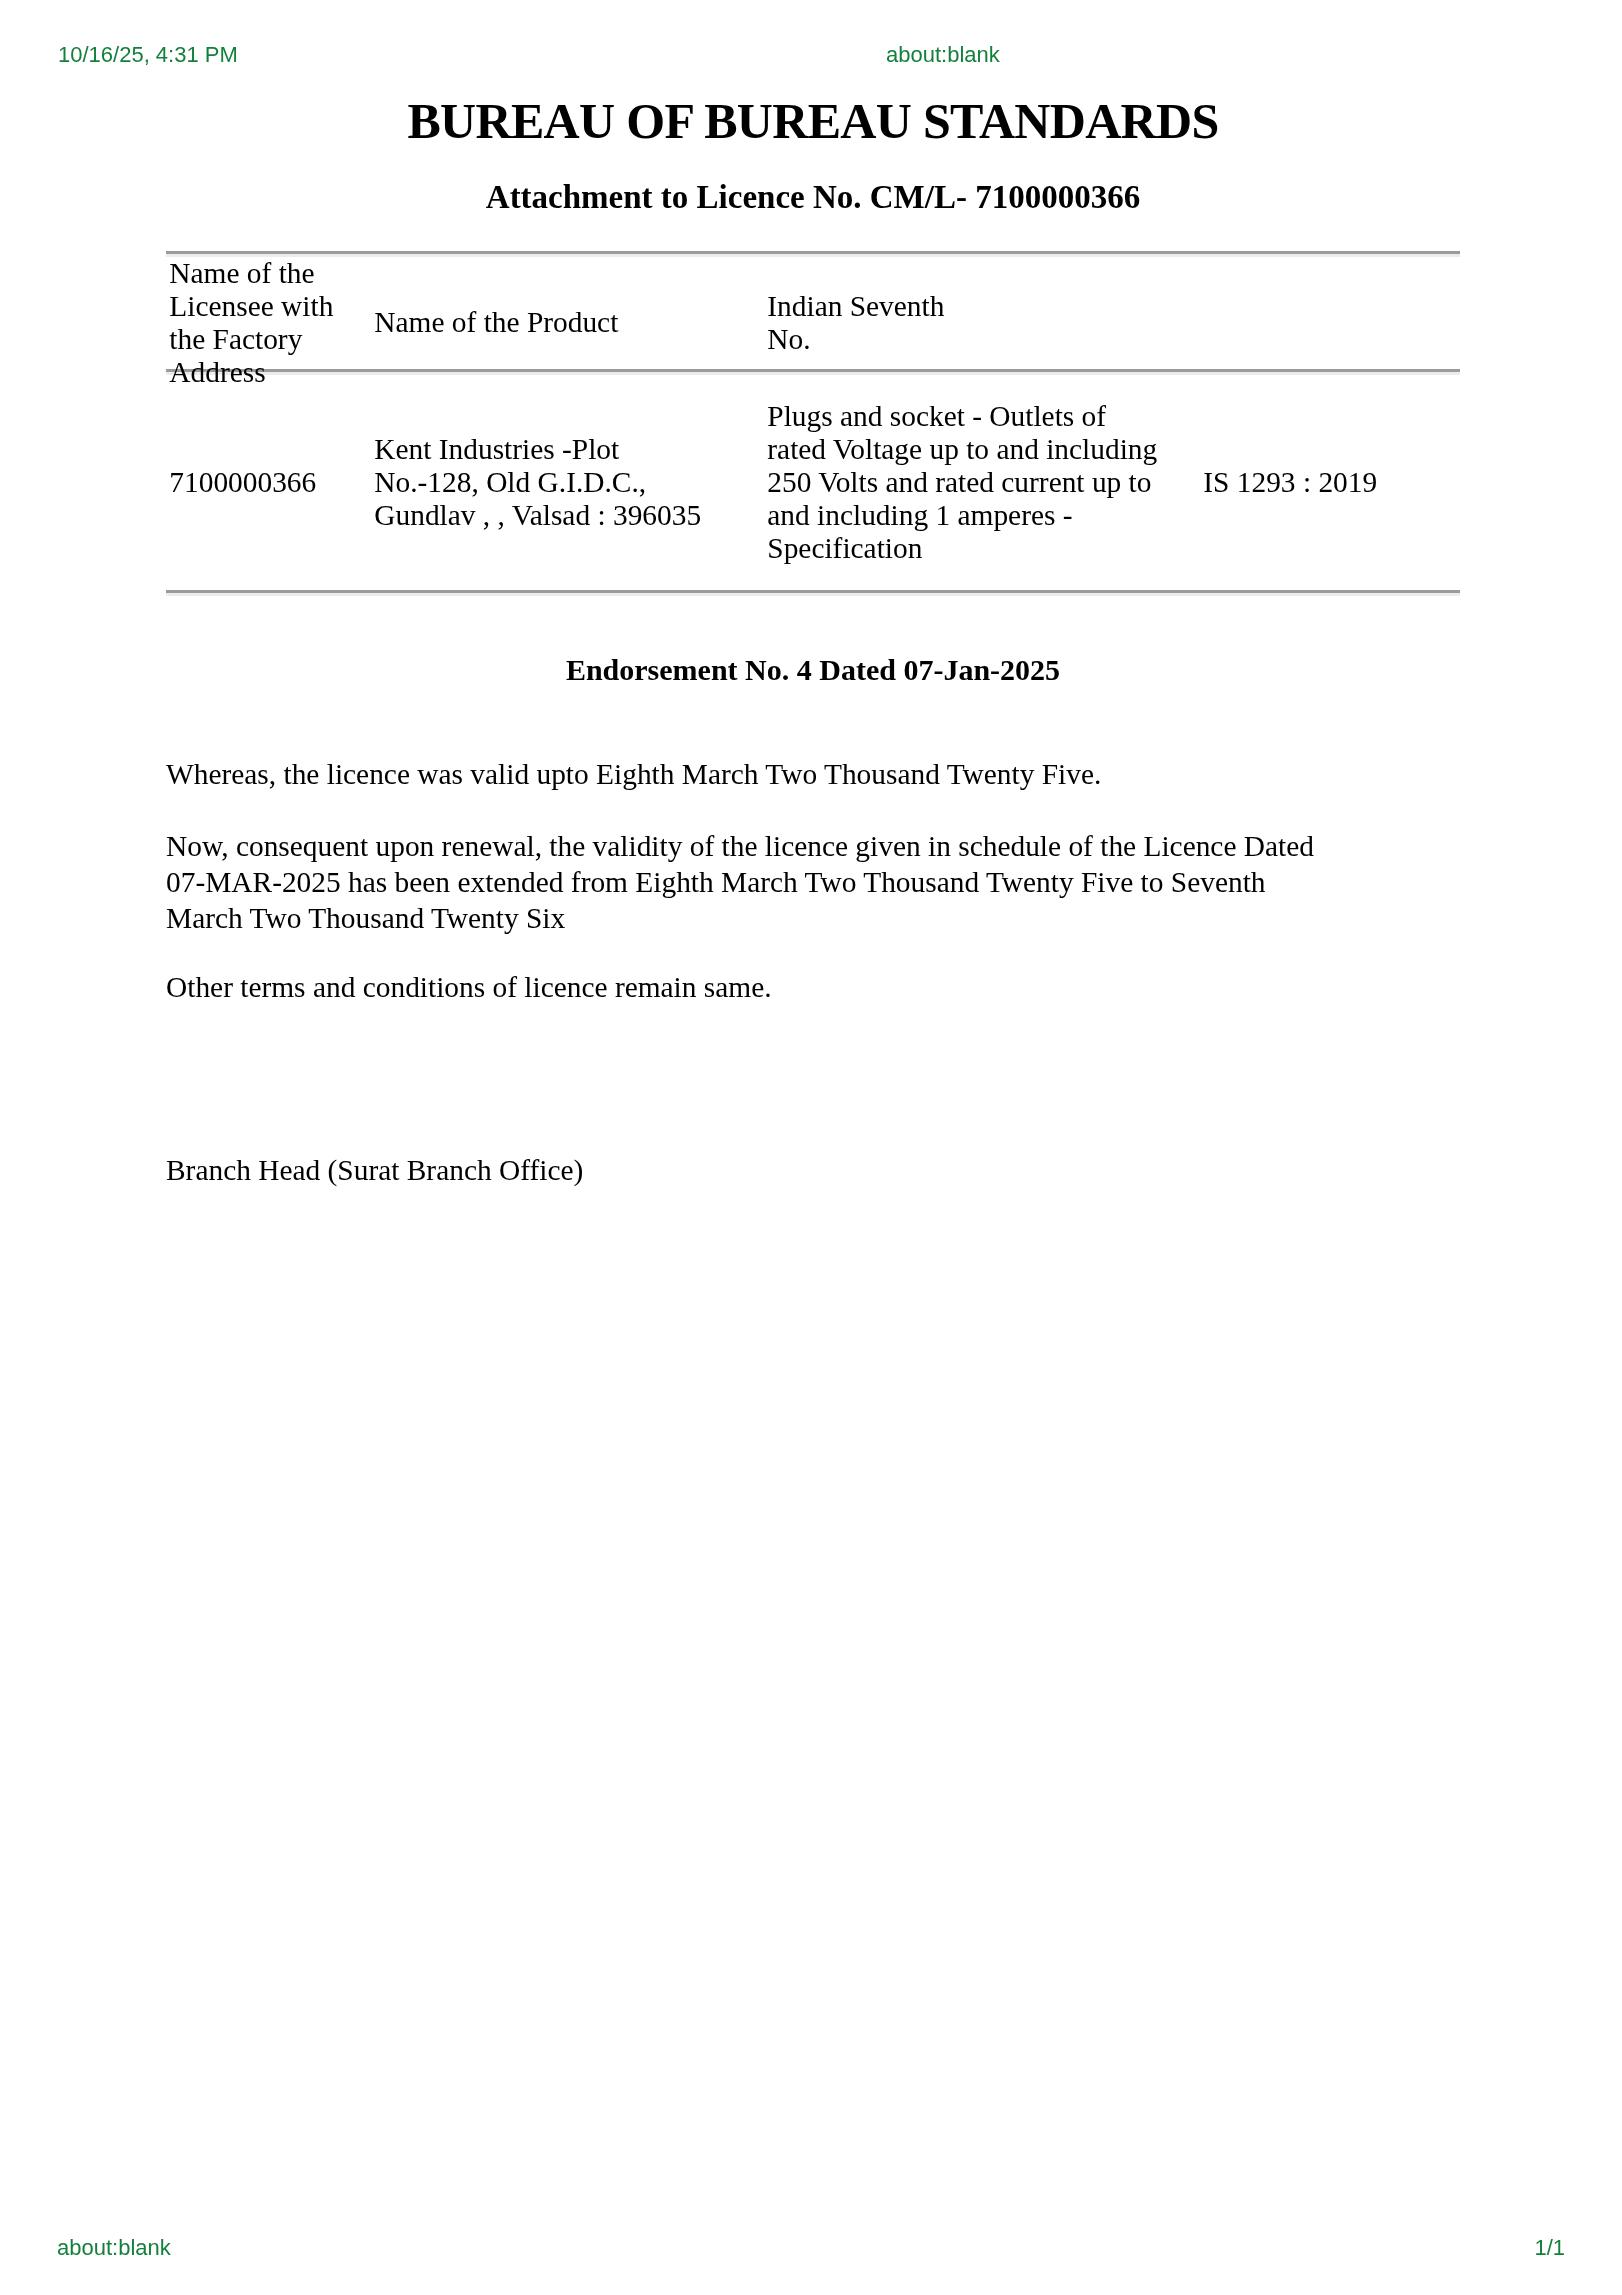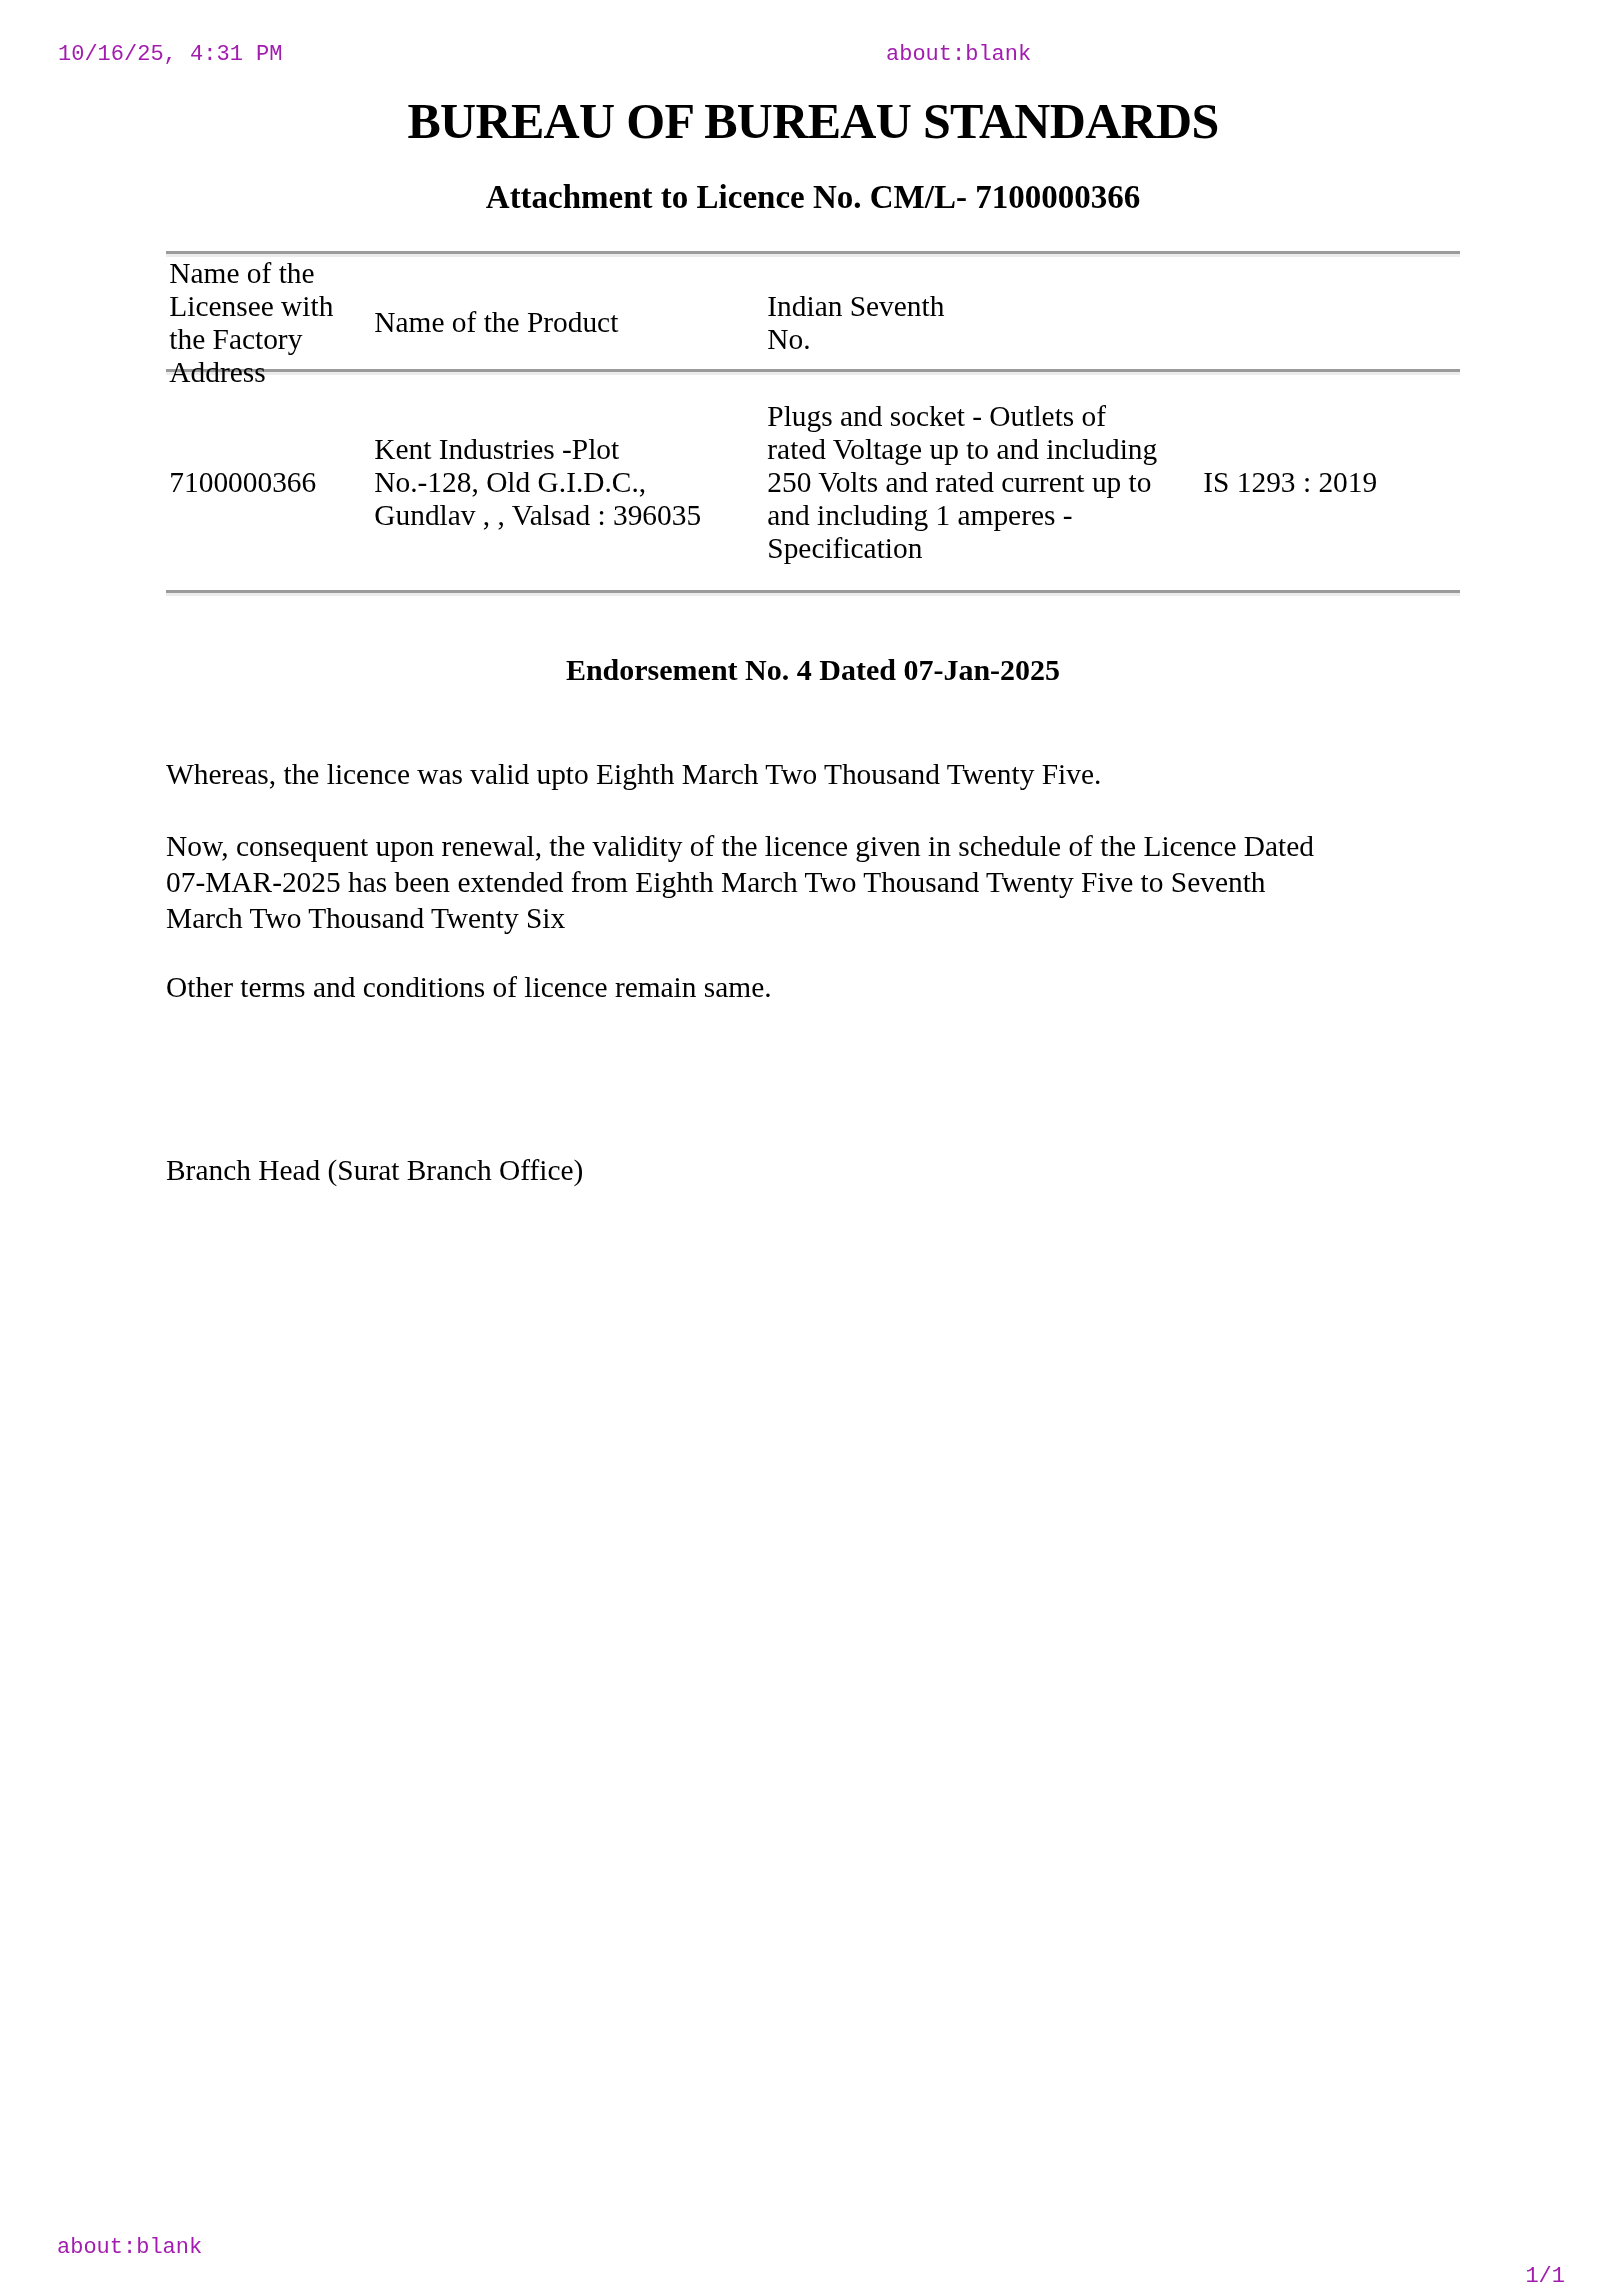--- a/index.html
+++ b/index.html
@@ -8,30 +8,30 @@
     width: 1622px;
     height: 2295px;
     background: #ffffff;
     font-family: "Liberation Serif", "DejaVu Serif", serif;
     color: #000000;
     overflow: hidden;
   }
   
   .chrome-print {
     position: absolute;
-    font-family: Liberation Mono, monospace;
+    font-family: Liberation Sans, sans-serif;
     font-size: 22px;
     line-height: 26px;
-    color: #a21caf;
+    color: #15803d;
     white-space: nowrap;
   }
   .hdr-timestamp { top: 42px; left: 58px; }
   .hdr-title { top: 42px; left: 886px; }
   .ftr-url { top: 2235px; left: 57px; }
-  .ftr-page { top: 2235px; right: 57px; margin-top: 29px; }
+  .ftr-page { top: 2235px; right: 57px; }
 
   
   .doc-title {
     position: absolute;
     top: 92px; left: 166px; width: 1294px;
     text-align: center;
     font-size: 50px;
     font-weight: bold;
     letter-spacing: -0.7px;
     line-height: 59px;

